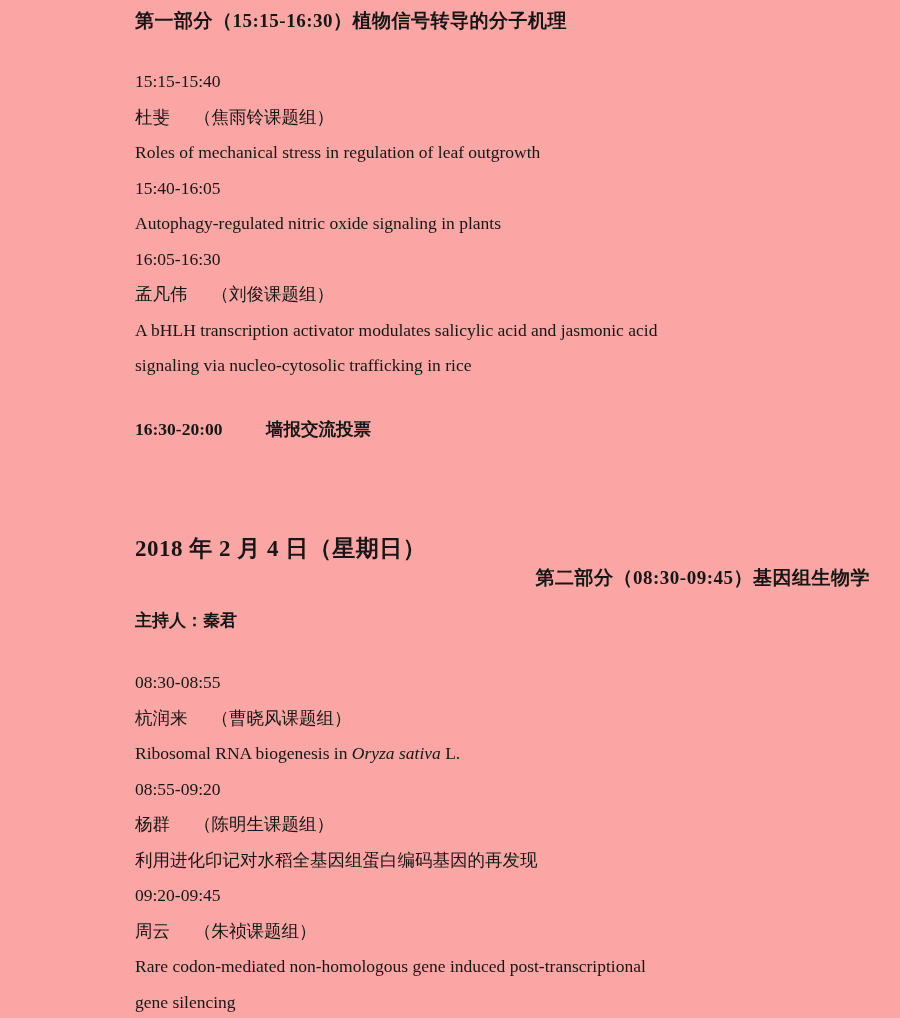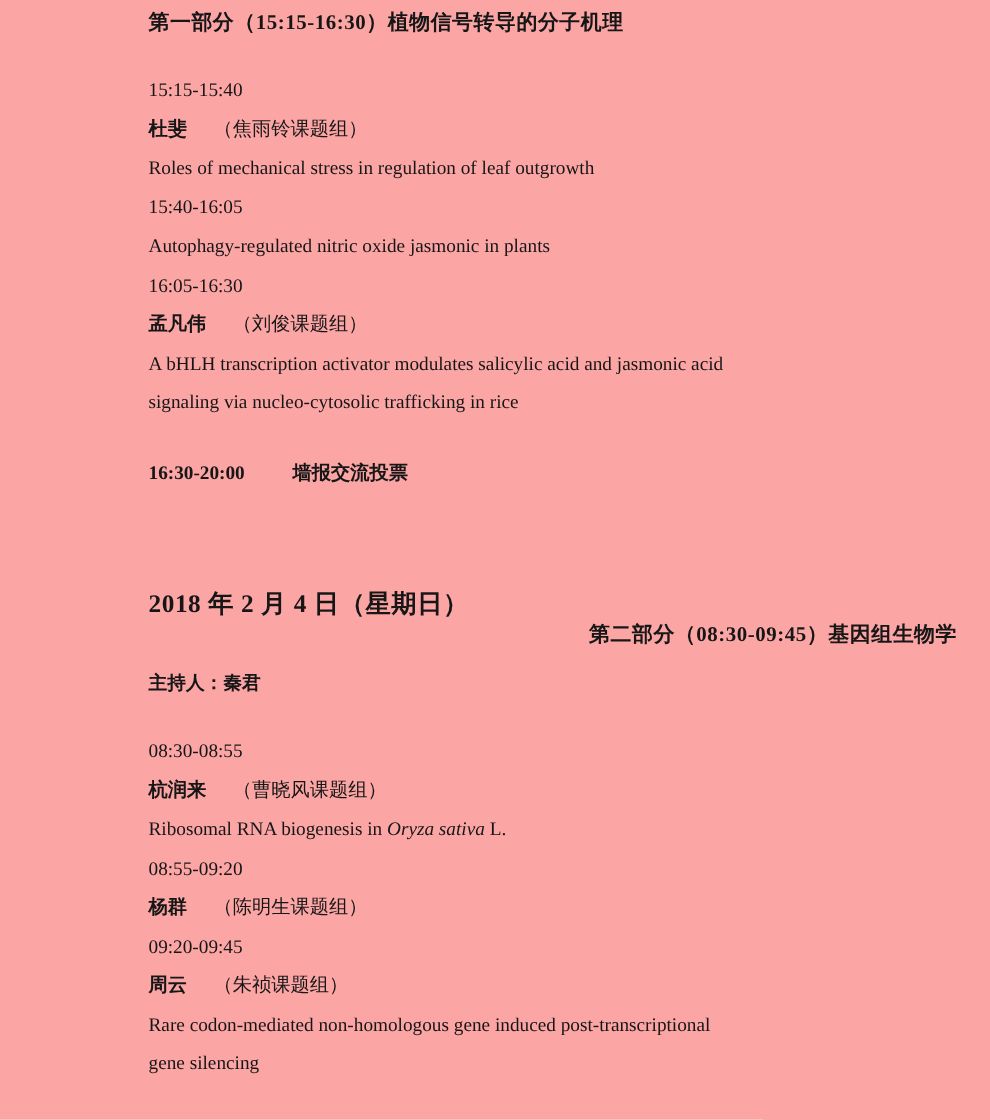--- a/index.html
+++ b/index.html
@@ -50,21 +50,21 @@
   }
   .talk-content {
     flex: 1 1 auto;
     max-width: 545px;
   }
   .speaker-line {
     font-size: 17.5px;
     line-height: 35.5px;
   }
   .speaker-name {
-    font-weight: bold;
+    font-weight: normal;
   }
   .speaker-affiliation {
     font-weight: normal;
     padding-left: 24px;
   }
   .talk-title {
     font-size: 17.5px;
     line-height: 35.5px;
   }
   .talk-title .ital {
@@ -119,21 +119,21 @@
         <div class="talk-time">15:15-15:40</div>
         <div class="talk-content">
           <div class="speaker-line"><span class="speaker-name">杜斐</span><span class="speaker-affiliation">（焦雨铃课题组）</span></div>
           <div class="talk-title"><span>Roles of mechanical stress in regulation of leaf outgrowth</span><span class="ital"></span><span></span></div>
         </div>
       </div>
 
       <div class="talk-row">
         <div class="talk-time">15:40-16:05</div>
         <div class="talk-content">
-          <div class="talk-title"><span>Autophagy-regulated nitric oxide jasmonic in plants</span><span class="ital"></span><span></span></div>
+          <div class="talk-title"><span>Autophagy-regulated nitric oxide signaling in plants</span><span class="ital"></span><span></span></div>
         </div>
       </div>
 
       <div class="talk-row">
         <div class="talk-time">16:05-16:30</div>
         <div class="talk-content">
           <div class="speaker-line"><span class="speaker-name">孟凡伟</span><span class="speaker-affiliation">（刘俊课题组）</span></div>
           <div class="talk-title"><span>A bHLH transcription activator modulates salicylic acid and jasmonic acid signaling via nucleo-cytosolic trafficking in rice</span><span class="ital"></span><span></span></div>
         </div>
       </div>
@@ -159,20 +159,21 @@
         <div class="talk-content">
           <div class="speaker-line"><span class="speaker-name">杭润来</span><span class="speaker-affiliation">（曹晓风课题组）</span></div>
           <div class="talk-title"><span>Ribosomal RNA biogenesis in </span><span class="ital">Oryza sativa</span><span> L.</span></div>
         </div>
       </div>
 
       <div class="talk-row">
         <div class="talk-time">08:55-09:20</div>
         <div class="talk-content">
           <div class="speaker-line"><span class="speaker-name">杨群</span><span class="speaker-affiliation">（陈明生课题组）</span></div>
+          <div class="talk-title"><span>利用进化印记对水稻全基因组蛋白编码基因的再发现</span><span class="ital"></span><span></span></div>
         </div>
       </div>
 
       <div class="talk-row">
         <div class="talk-time">09:20-09:45</div>
         <div class="talk-content">
           <div class="speaker-line"><span class="speaker-name">周云</span><span class="speaker-affiliation">（朱祯课题组）</span></div>
           <div class="talk-title"><span>Rare codon-mediated non-homologous gene induced post-transcriptional gene silencing</span><span class="ital"></span><span></span></div>
         </div>
       </div>

